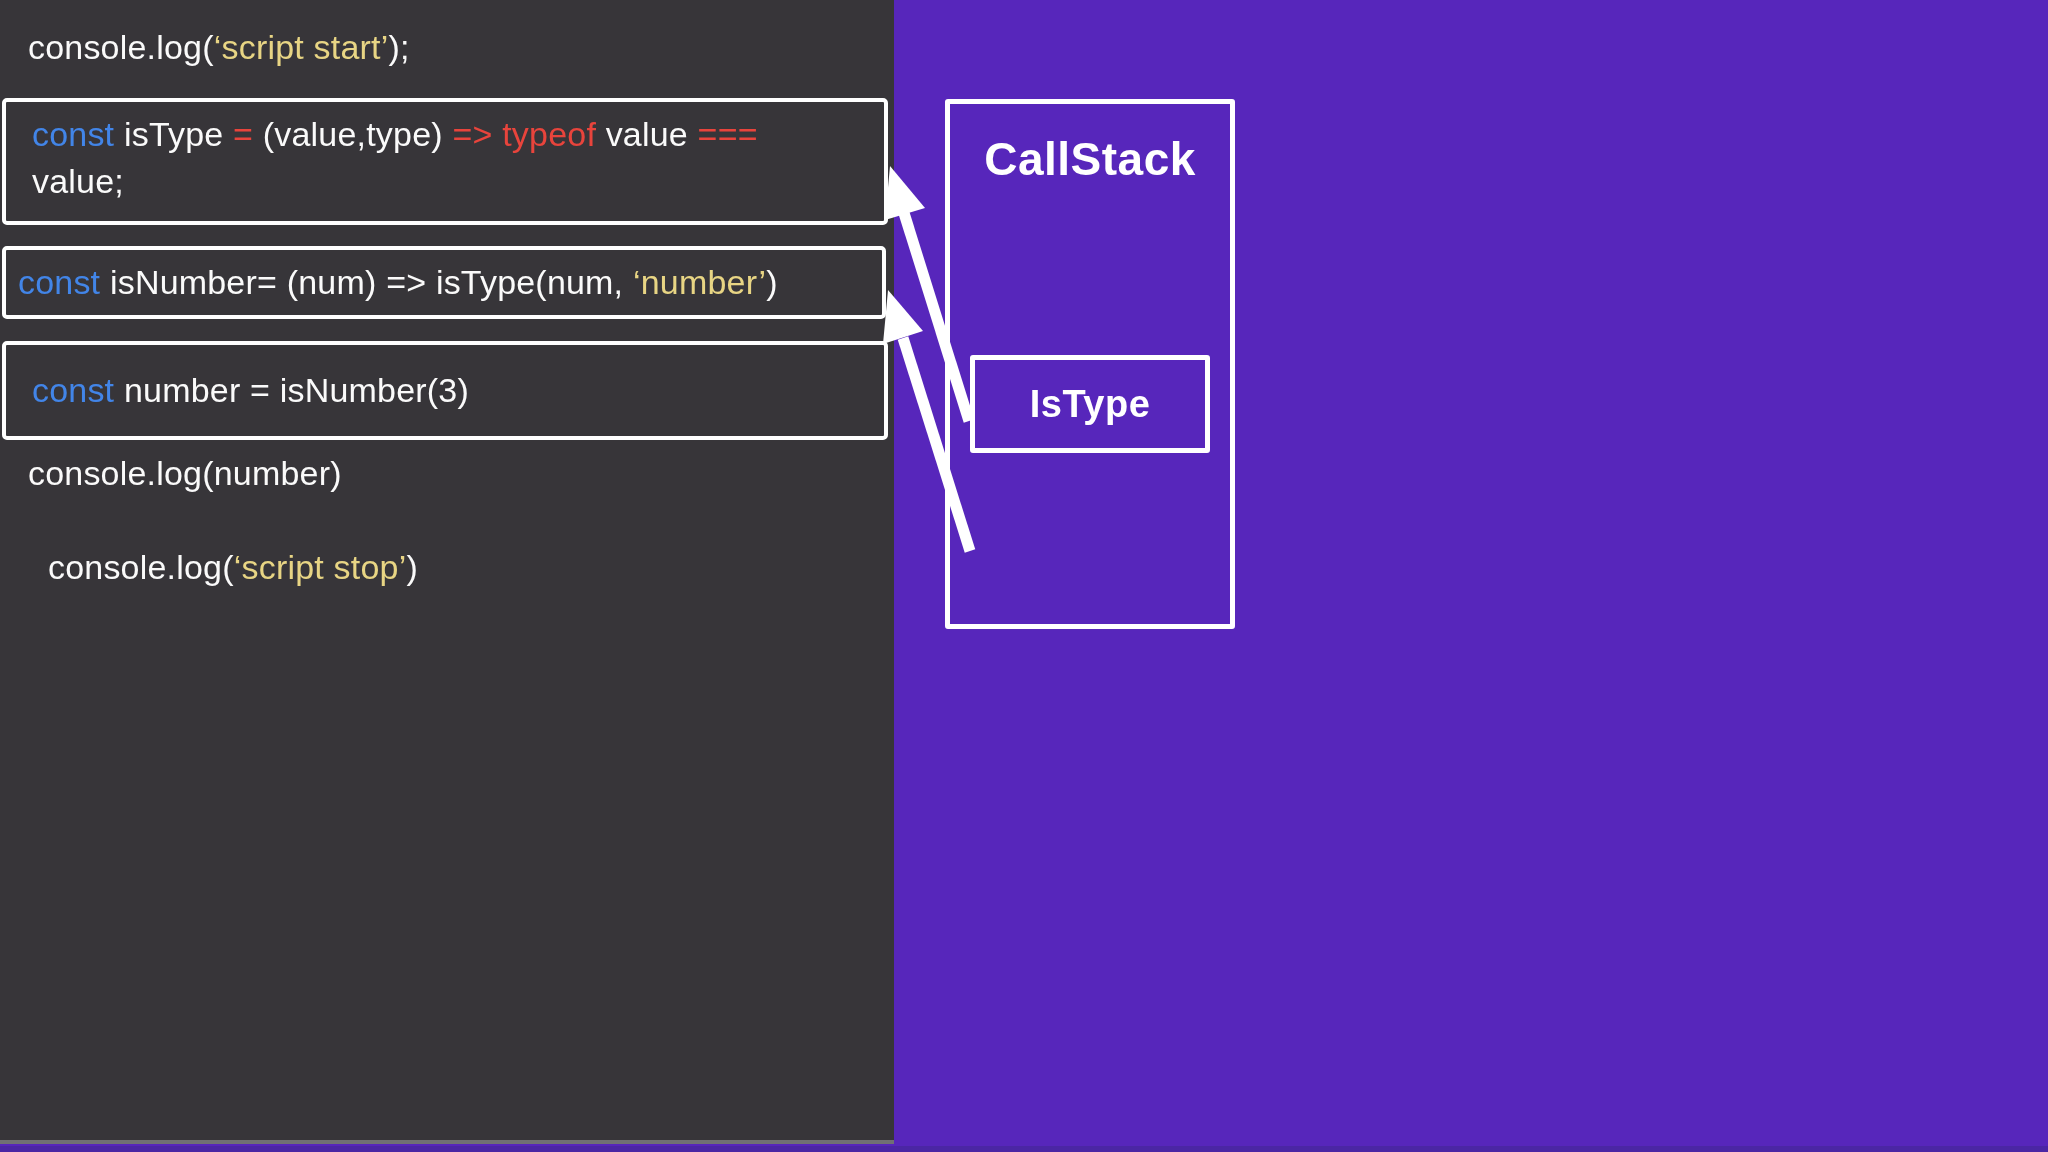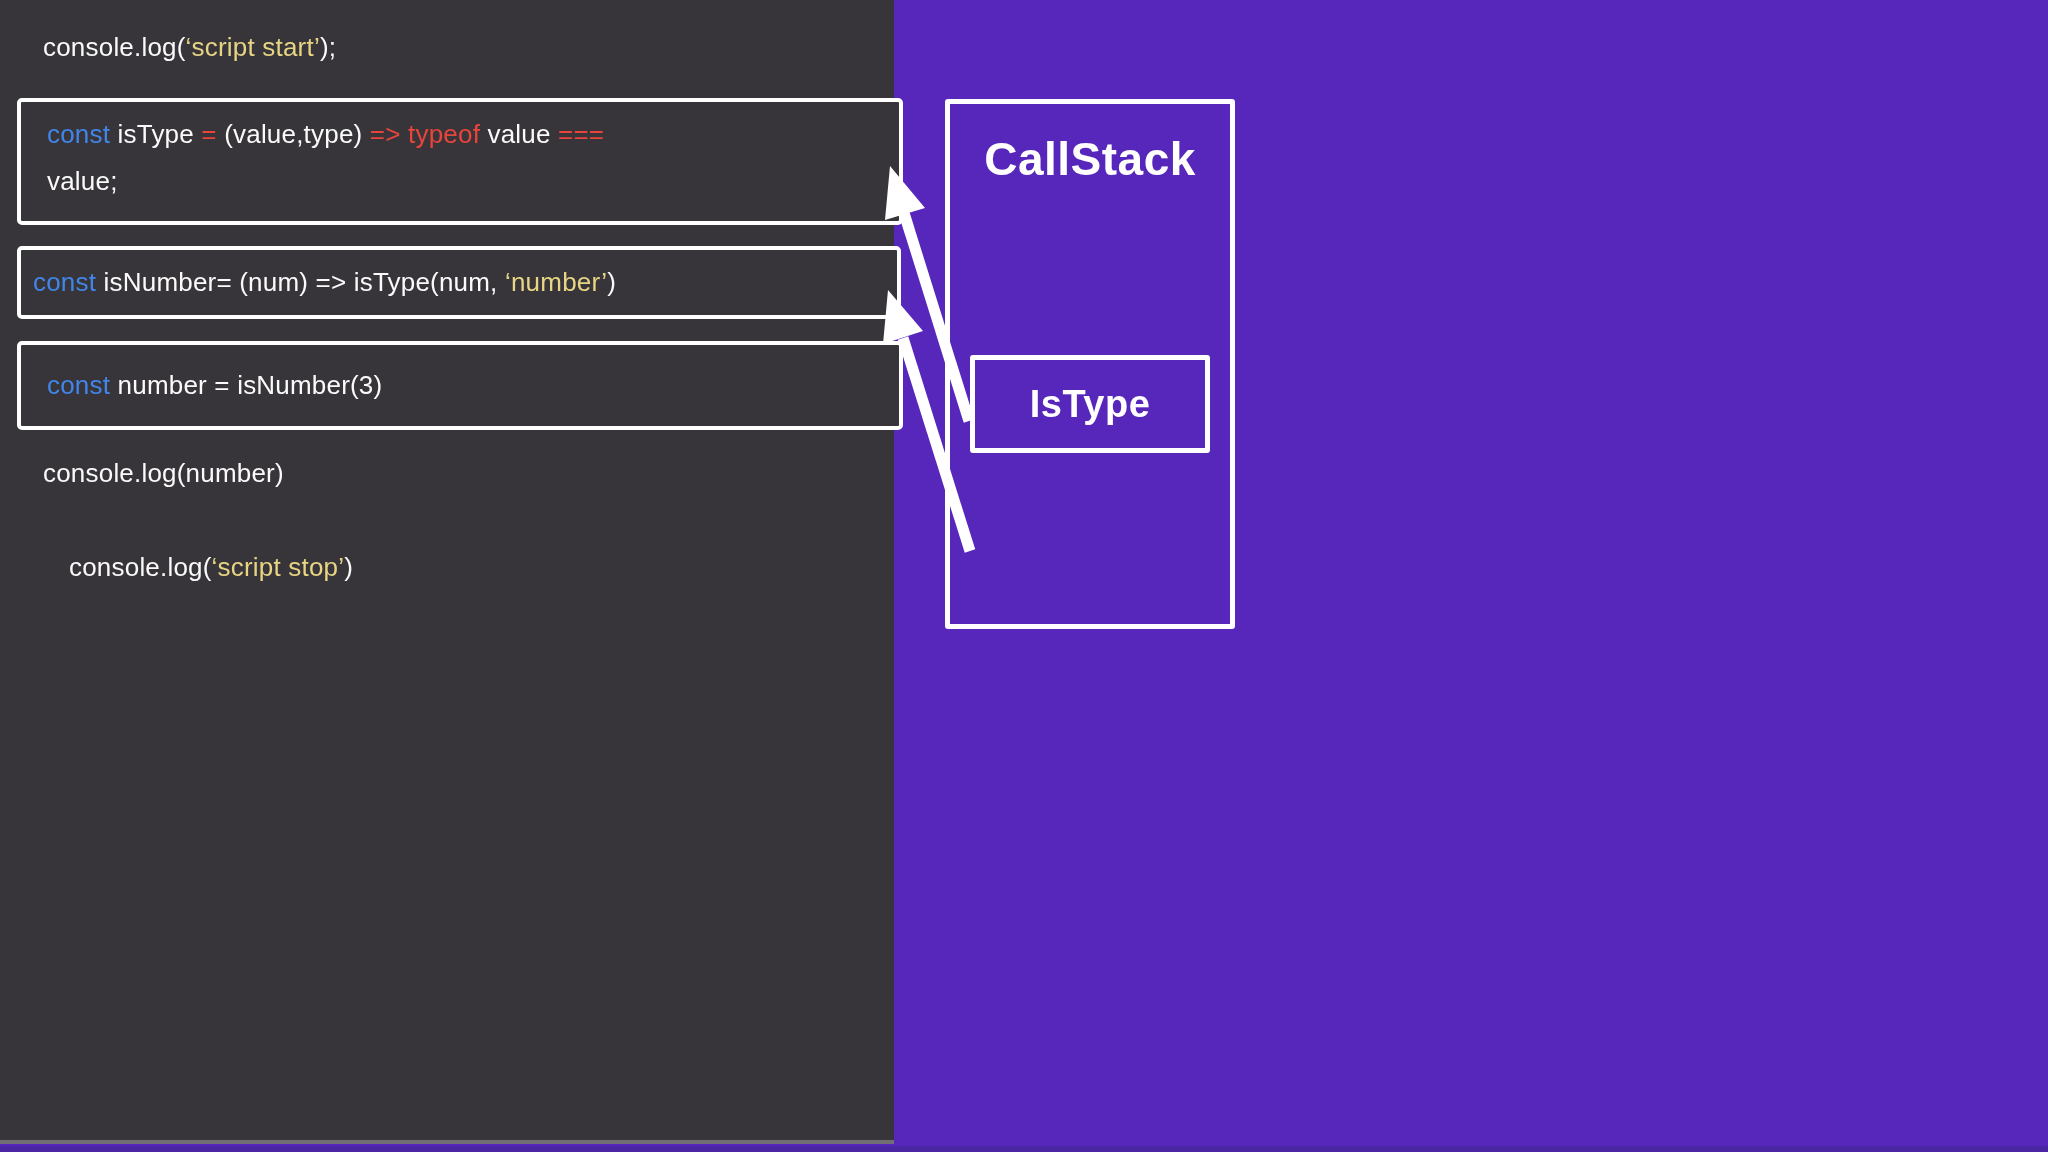--- a/index.html
+++ b/index.html
@@ -8,36 +8,35 @@
     background:#5726bb;
     font-family:"Liberation Sans","DejaVu Sans",sans-serif;
   }
   
   .panel{
     position:absolute;left:0;top:0;width:894px;height:1140px;
     background:#373539;border-bottom:4px solid #707074;
   }
   .code{
     position:absolute;box-sizing:border-box;
-    color:#fafafa;font-size:26px;line-height:47px;letter-spacing:.2px;
+    color:#fafafa;font-size:34px;line-height:47px;letter-spacing:.2px;
     white-space:pre-wrap;
-    margin-left:15px;
   }
   .boxed{border:4px solid #ffffff;border-radius:5px;background:#373539;}
   .flexline{display:flex;align-items:center;}
   .tok-white{color:#fafafa}
   .tok-blue{color:#4285e8}
   .tok-yellow{color:#e8d584}
   .tok-red{color:#e8443c}
   #blk-0{left:0;top:0;width:894px;height:94px;padding-left:28px;}
   #blk-1{left:2px;top:98px;width:886px;height:127px;padding:9px 0 0 26px;}
   #blk-2{left:2px;top:246px;width:884px;height:73px;padding-left:12px;}
-  #blk-3{left:2px;top:341px;width:886px;height:89px;padding-left:26px;}
+  #blk-3{left:2px;top:341px;width:886px;height:99px;padding-left:26px;}
   #blk-4{left:0;top:448px;width:984px;height:50px;padding-left:28px;}
-  #blk-5{left:10px;top:542px;width:1078px;height:50px;padding-left:44px;}
+  #blk-5{left:4px;top:542px;width:1078px;height:50px;padding-left:44px;}
   
   .callstack{
     position:absolute;left:945px;top:99px;width:290px;height:530px;
     box-sizing:border-box;border:5px solid #ffffff;border-radius:3px;
   }
   .cs-title{
     margin-top:28px;text-align:center;
     font-weight:bold;font-size:46px;color:#ffffff;letter-spacing:.5px;
   }
   .frame{

